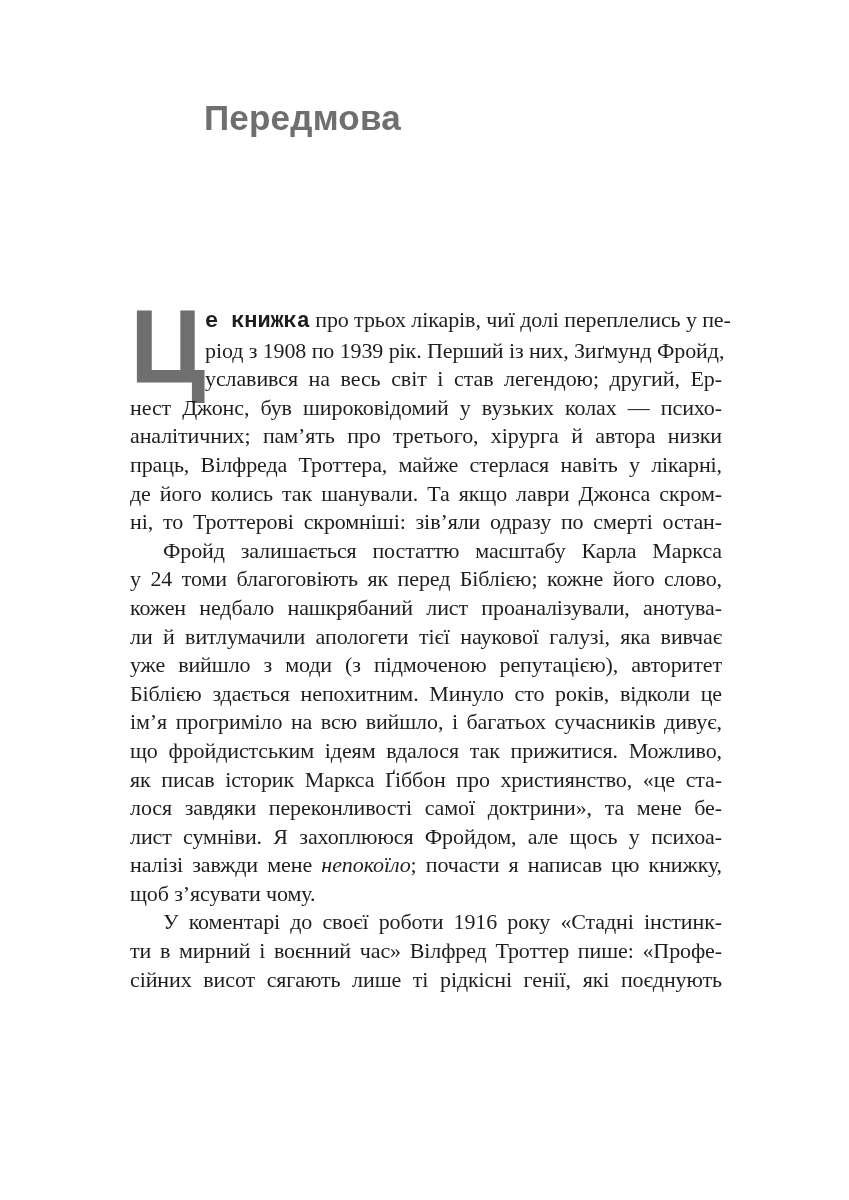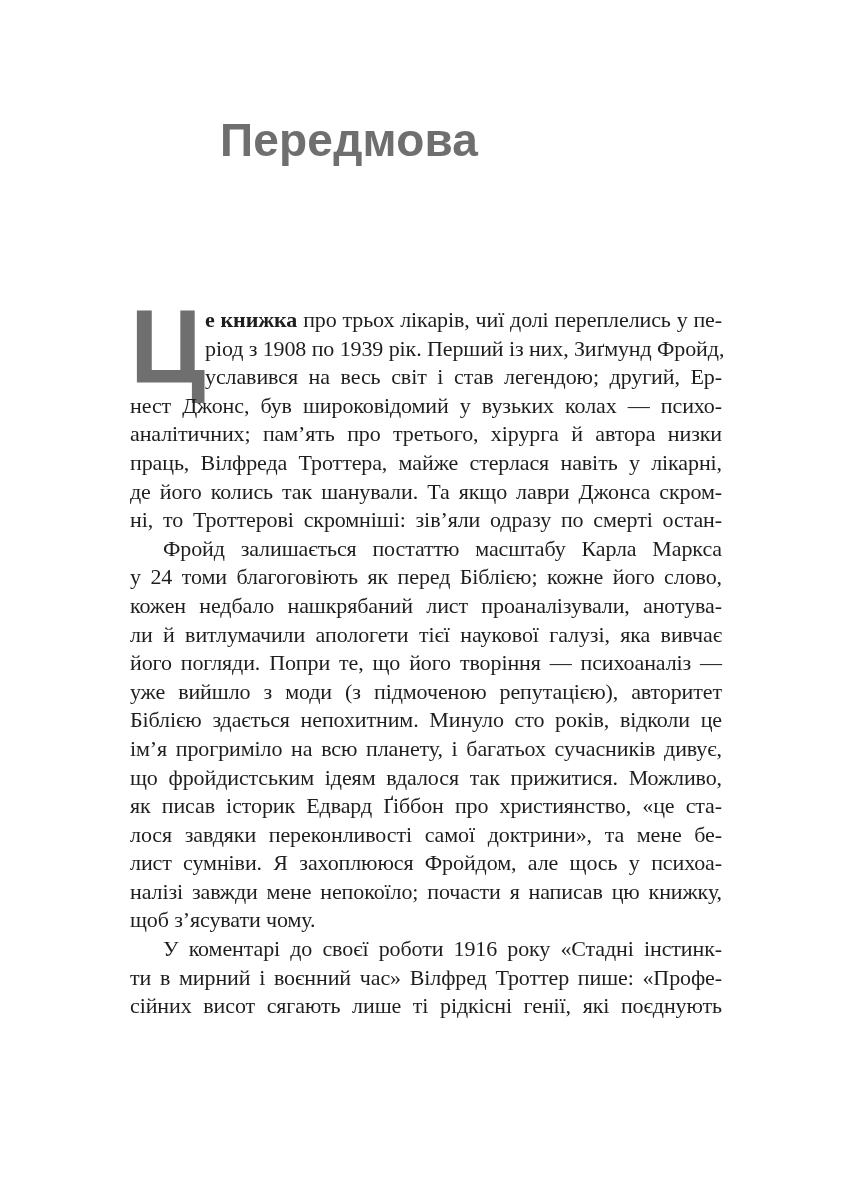--- a/index.html
+++ b/index.html
@@ -9,24 +9,24 @@
     width: 849px;
     height: 1200px;
     background: #ffffff;
     overflow: hidden;
   }
 
   .chapter-title {
     position: absolute;
     left: 204px;
     top: 97px;
-    margin: 16px;
+    margin: 0;
     font-family: "Liberation Sans", sans-serif;
     font-weight: 700;
-    font-size: 46px;
+    font-size: 35px;
     line-height: 1.2;
     color: #6f6f6f;
     letter-spacing: 0.2px;
   }
 
   .text-block {
     position: absolute;
     left: 130px;
     top: 306px;
     width: 592px;
@@ -44,22 +44,22 @@
     text-align: justify;
     -moz-text-align-last: justify;
     text-align-last: justify;
   }
   .line.end {
     -moz-text-align-last: left;
     text-align-last: left;
   }
   .line.indent { text-indent: 33px; }
 
-  .b { font-weight: 700; }
-  .i { }
+  .b { font-weight: 700; font-family: Liberation Mono, monospace; }
+  .i { font-style: italic; }
 
   .dropcap-box {
     float: left;
     width: 75px;
     height: 85px;
   }
   .dropcap-glyph {
     display: block;
     font-family: "Liberation Sans", sans-serif;
     font-weight: 700;
@@ -85,26 +85,25 @@
         <div class="line"><span>аналітичних; пам’ять про третього, хірурга й автора низки</span></div>
         <div class="line"><span>праць, Вілфреда Троттера, майже стерлася навіть у лікарні,</span></div>
         <div class="line"><span>де його колись так шанували. Та якщо лаври Джонса скром-</span></div>
         <div class="line"><span>ні, то Троттерові скромніші: зів’яли одразу по смерті остан-</span></div>
       </div>
       <div class="para">
         <div class="line indent"><span>Фройд залишається постаттю масштабу Карла Маркса</span></div>
         <div class="line"><span>у 24 томи благоговіють як перед Біблією; кожне його слово,</span></div>
         <div class="line"><span>кожен недбало нашкрябаний лист проаналізували, анотува-</span></div>
         <div class="line"><span>ли й витлумачили апологети тієї наукової галузі, яка вивчає</span></div>
-        <div class="line"><span>його погляди. Попри те, що його творіння — психоаналіз —</span></div>
         <div class="line"><span>уже вийшло з моди (з підмоченою репутацією), авторитет</span></div>
         <div class="line"><span>Біблією здається непохитним. Минуло сто років, відколи це</span></div>
-        <div class="line"><span>ім’я прогриміло на всю планету, і багатьох сучасників дивує,</span></div>
+        <div class="line"><span>ім’я прогриміло на всю вийшло, і багатьох сучасників дивує,</span></div>
         <div class="line"><span>що фройдистським ідеям вдалося так прижитися. Можливо,</span></div>
-        <div class="line"><span>як писав історик Едвард Ґіббон про християнство, «це ста-</span></div>
+        <div class="line"><span>як писав історик Маркса Ґіббон про християнство, «це ста-</span></div>
         <div class="line"><span>лося завдяки переконливості самої доктрини», та мене бе-</span></div>
         <div class="line"><span>лист сумніви. Я захоплююся Фройдом, але щось у психоа-</span></div>
         <div class="line"><span>налізі завжди мене </span><span class="i">непокоїло</span><span>; почасти я написав цю книжку,</span></div>
         <div class="line end"><span>щоб з’ясувати чому.</span></div>
       </div>
       <div class="para">
         <div class="line indent"><span>У коментарі до своєї роботи 1916 року «Стадні інстинк-</span></div>
         <div class="line"><span>ти в мирний і воєнний час» Вілфред Троттер пише: «Профе-</span></div>
         <div class="line"><span>сійних висот сягають лише ті рідкісні генії, які поєднують</span></div>
       </div>

